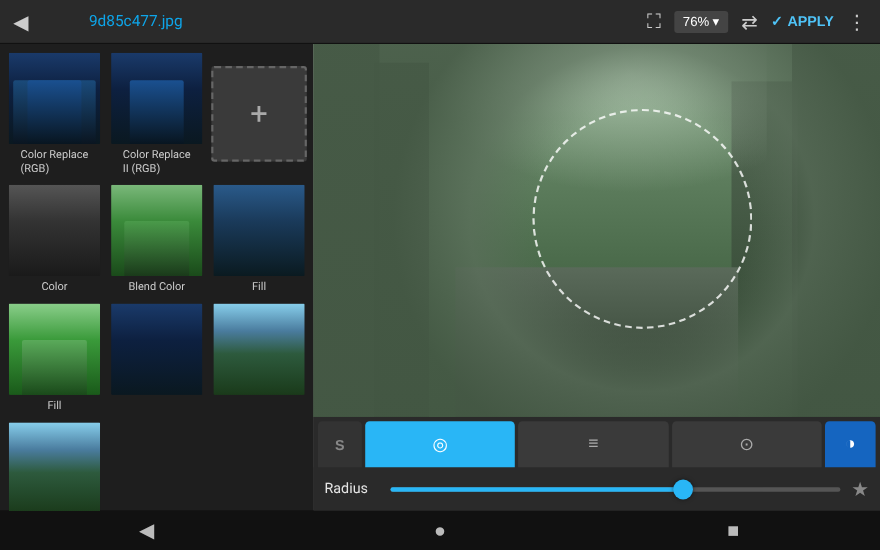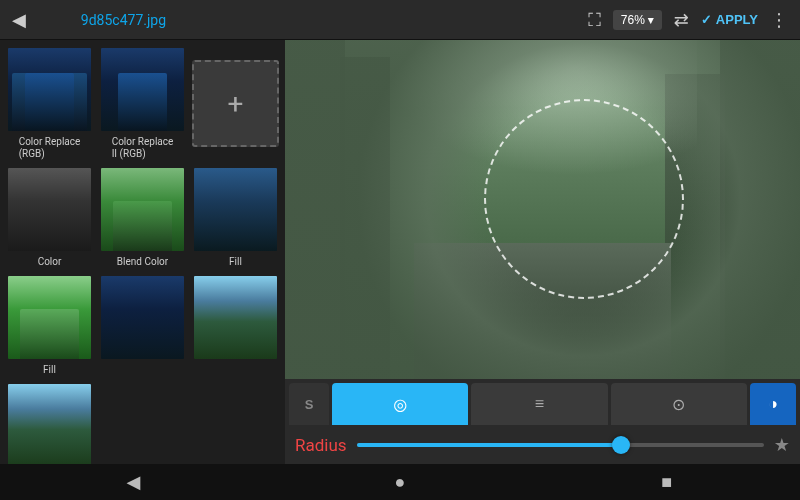--- a/index.html
+++ b/index.html
@@ -265,22 +265,22 @@
 
     .radius-row {
       height: 39px;
       display: flex;
       align-items: center;
       padding: 0 10px;
       gap: 10px;
       background: #2a2a2a;
     }
     .radius-label {
-      font-size: 17px;
-      color: #ef4444;
+      font-size: 13px;
+      color: #e5e5e5;
       min-width: 50px;
     }
     .slider-track {
       flex: 1;
       height: 4px;
       background: #555;
       border-radius: 2px;
       position: relative;
     }
     .slider-fill {

